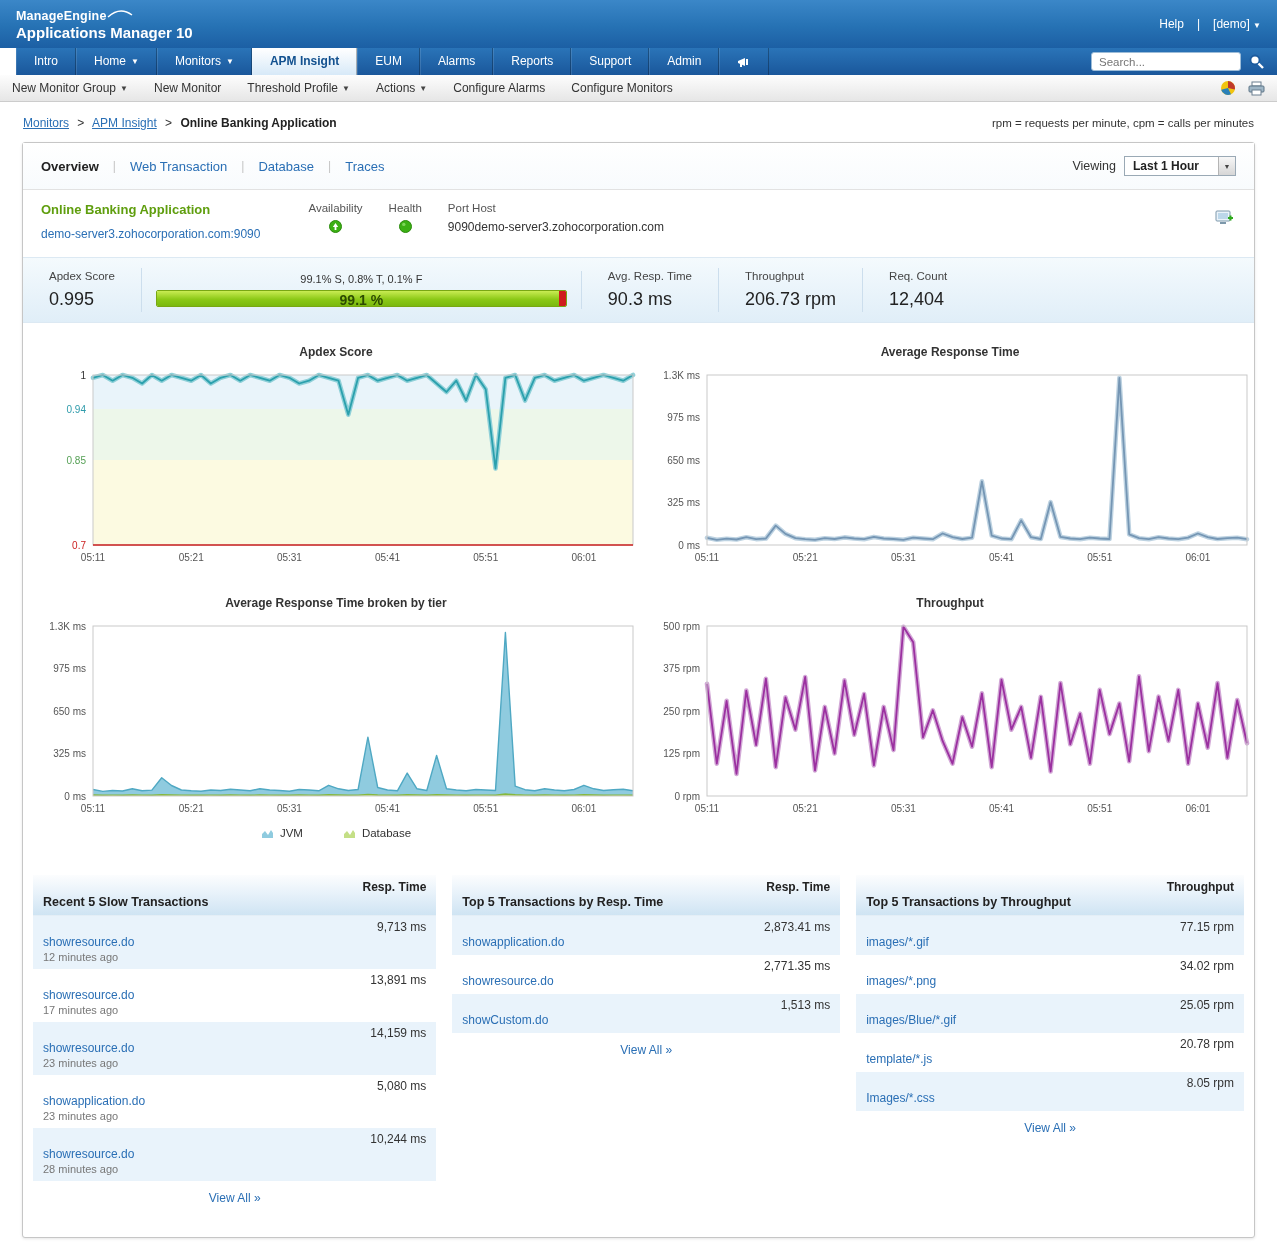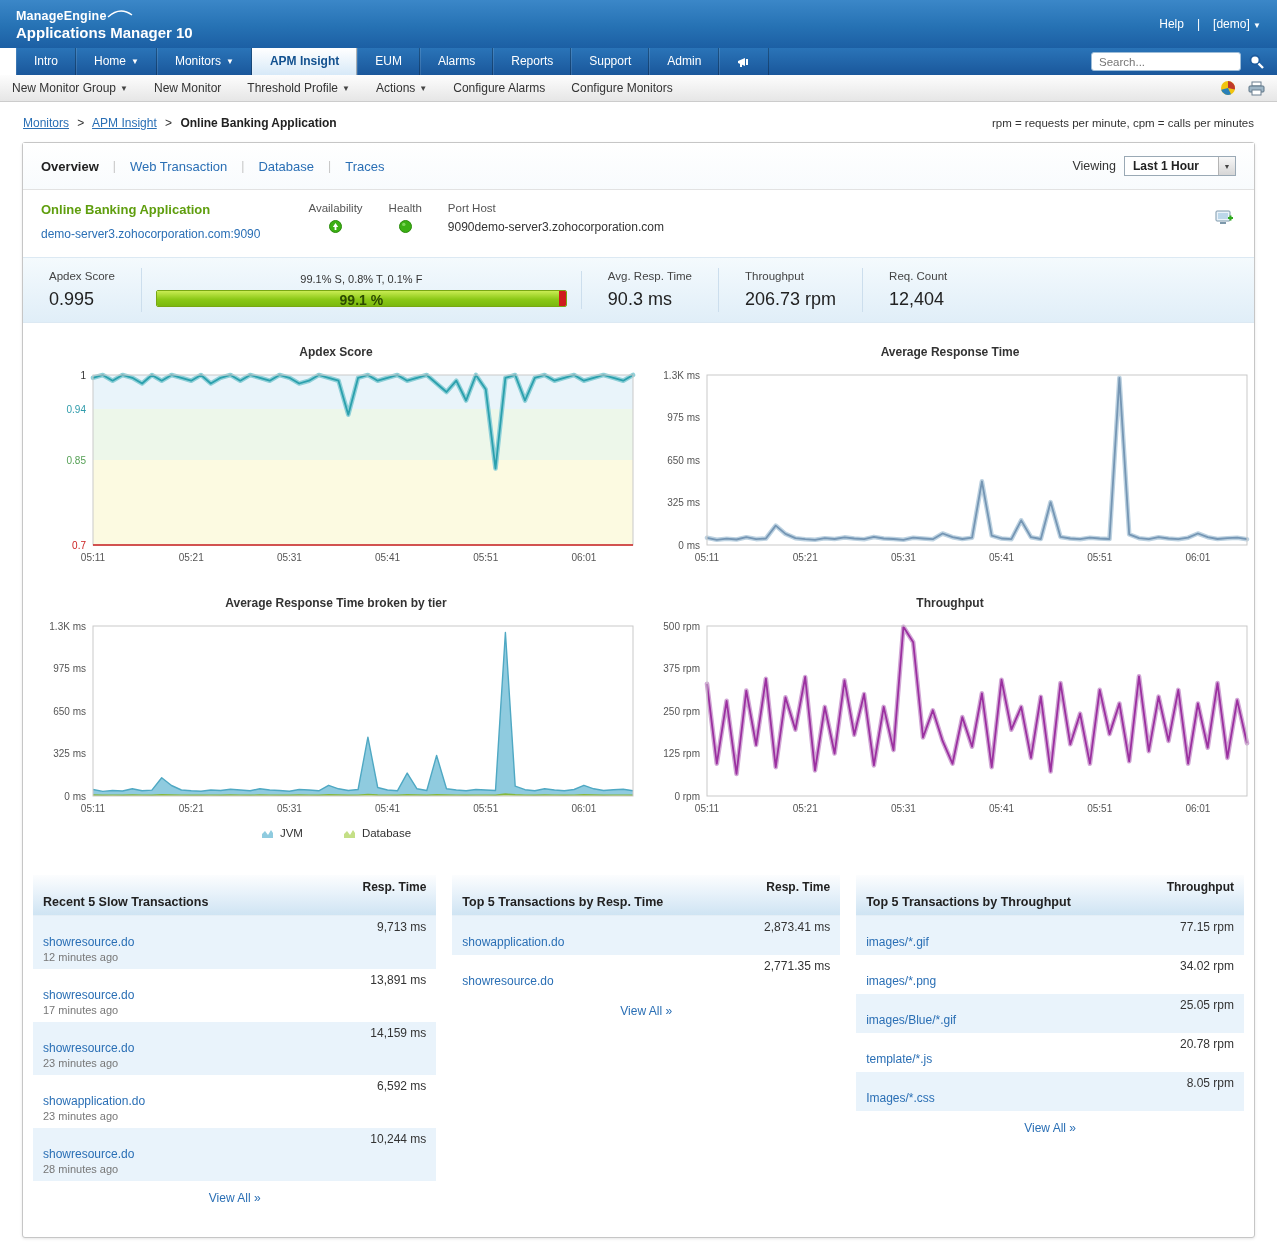--- a/index.html
+++ b/index.html
@@ -427,21 +427,21 @@
         <div class="t-val">13,891 ms</div>
         <div class="t-name"><a>showresource.do</a></div>
         <div class="t-time">17 minutes ago</div>
       </div>
       <div class="t-row">
         <div class="t-val">14,159 ms</div>
         <div class="t-name"><a>showresource.do</a></div>
         <div class="t-time">23 minutes ago</div>
       </div>
       <div class="t-row">
-        <div class="t-val">6,592 ms</div>
+        <div class="t-val">5,080 ms</div>
         <div class="t-name"><a>showapplication.do</a></div>
         <div class="t-time">23 minutes ago</div>
       </div>
       <div class="t-row">
         <div class="t-val">10,244 ms</div>
         <div class="t-name"><a>showresource.do</a></div>
         <div class="t-time">28 minutes ago</div>
       </div>
       <div class="t-viewall"><a>View All »</a></div>
     </div>
@@ -452,20 +452,24 @@
         <div class="th">Top 5 Transactions by Resp. Time</div>
       </div>
       <div class="t-row">
         <div class="t-val">2,873.41 ms</div>
         <div class="t-name"><a>showapplication.do</a></div>
       </div>
       <div class="t-row">
         <div class="t-val">2,771.35 ms</div>
         <div class="t-name"><a>showresource.do</a></div>
       </div>
+      <div class="t-row">
+        <div class="t-val">1,513 ms</div>
+        <div class="t-name"><a>showCustom.do</a></div>
+      </div>
       <div class="t-viewall"><a>View All »</a></div>
     </div>
 
     <div class="t-col">
       <div class="t-head">
         <div class="vh">Throughput</div>
         <div class="th">Top 5 Transactions by Throughput</div>
       </div>
       <div class="t-row">
         <div class="t-val">77.15 rpm</div>

